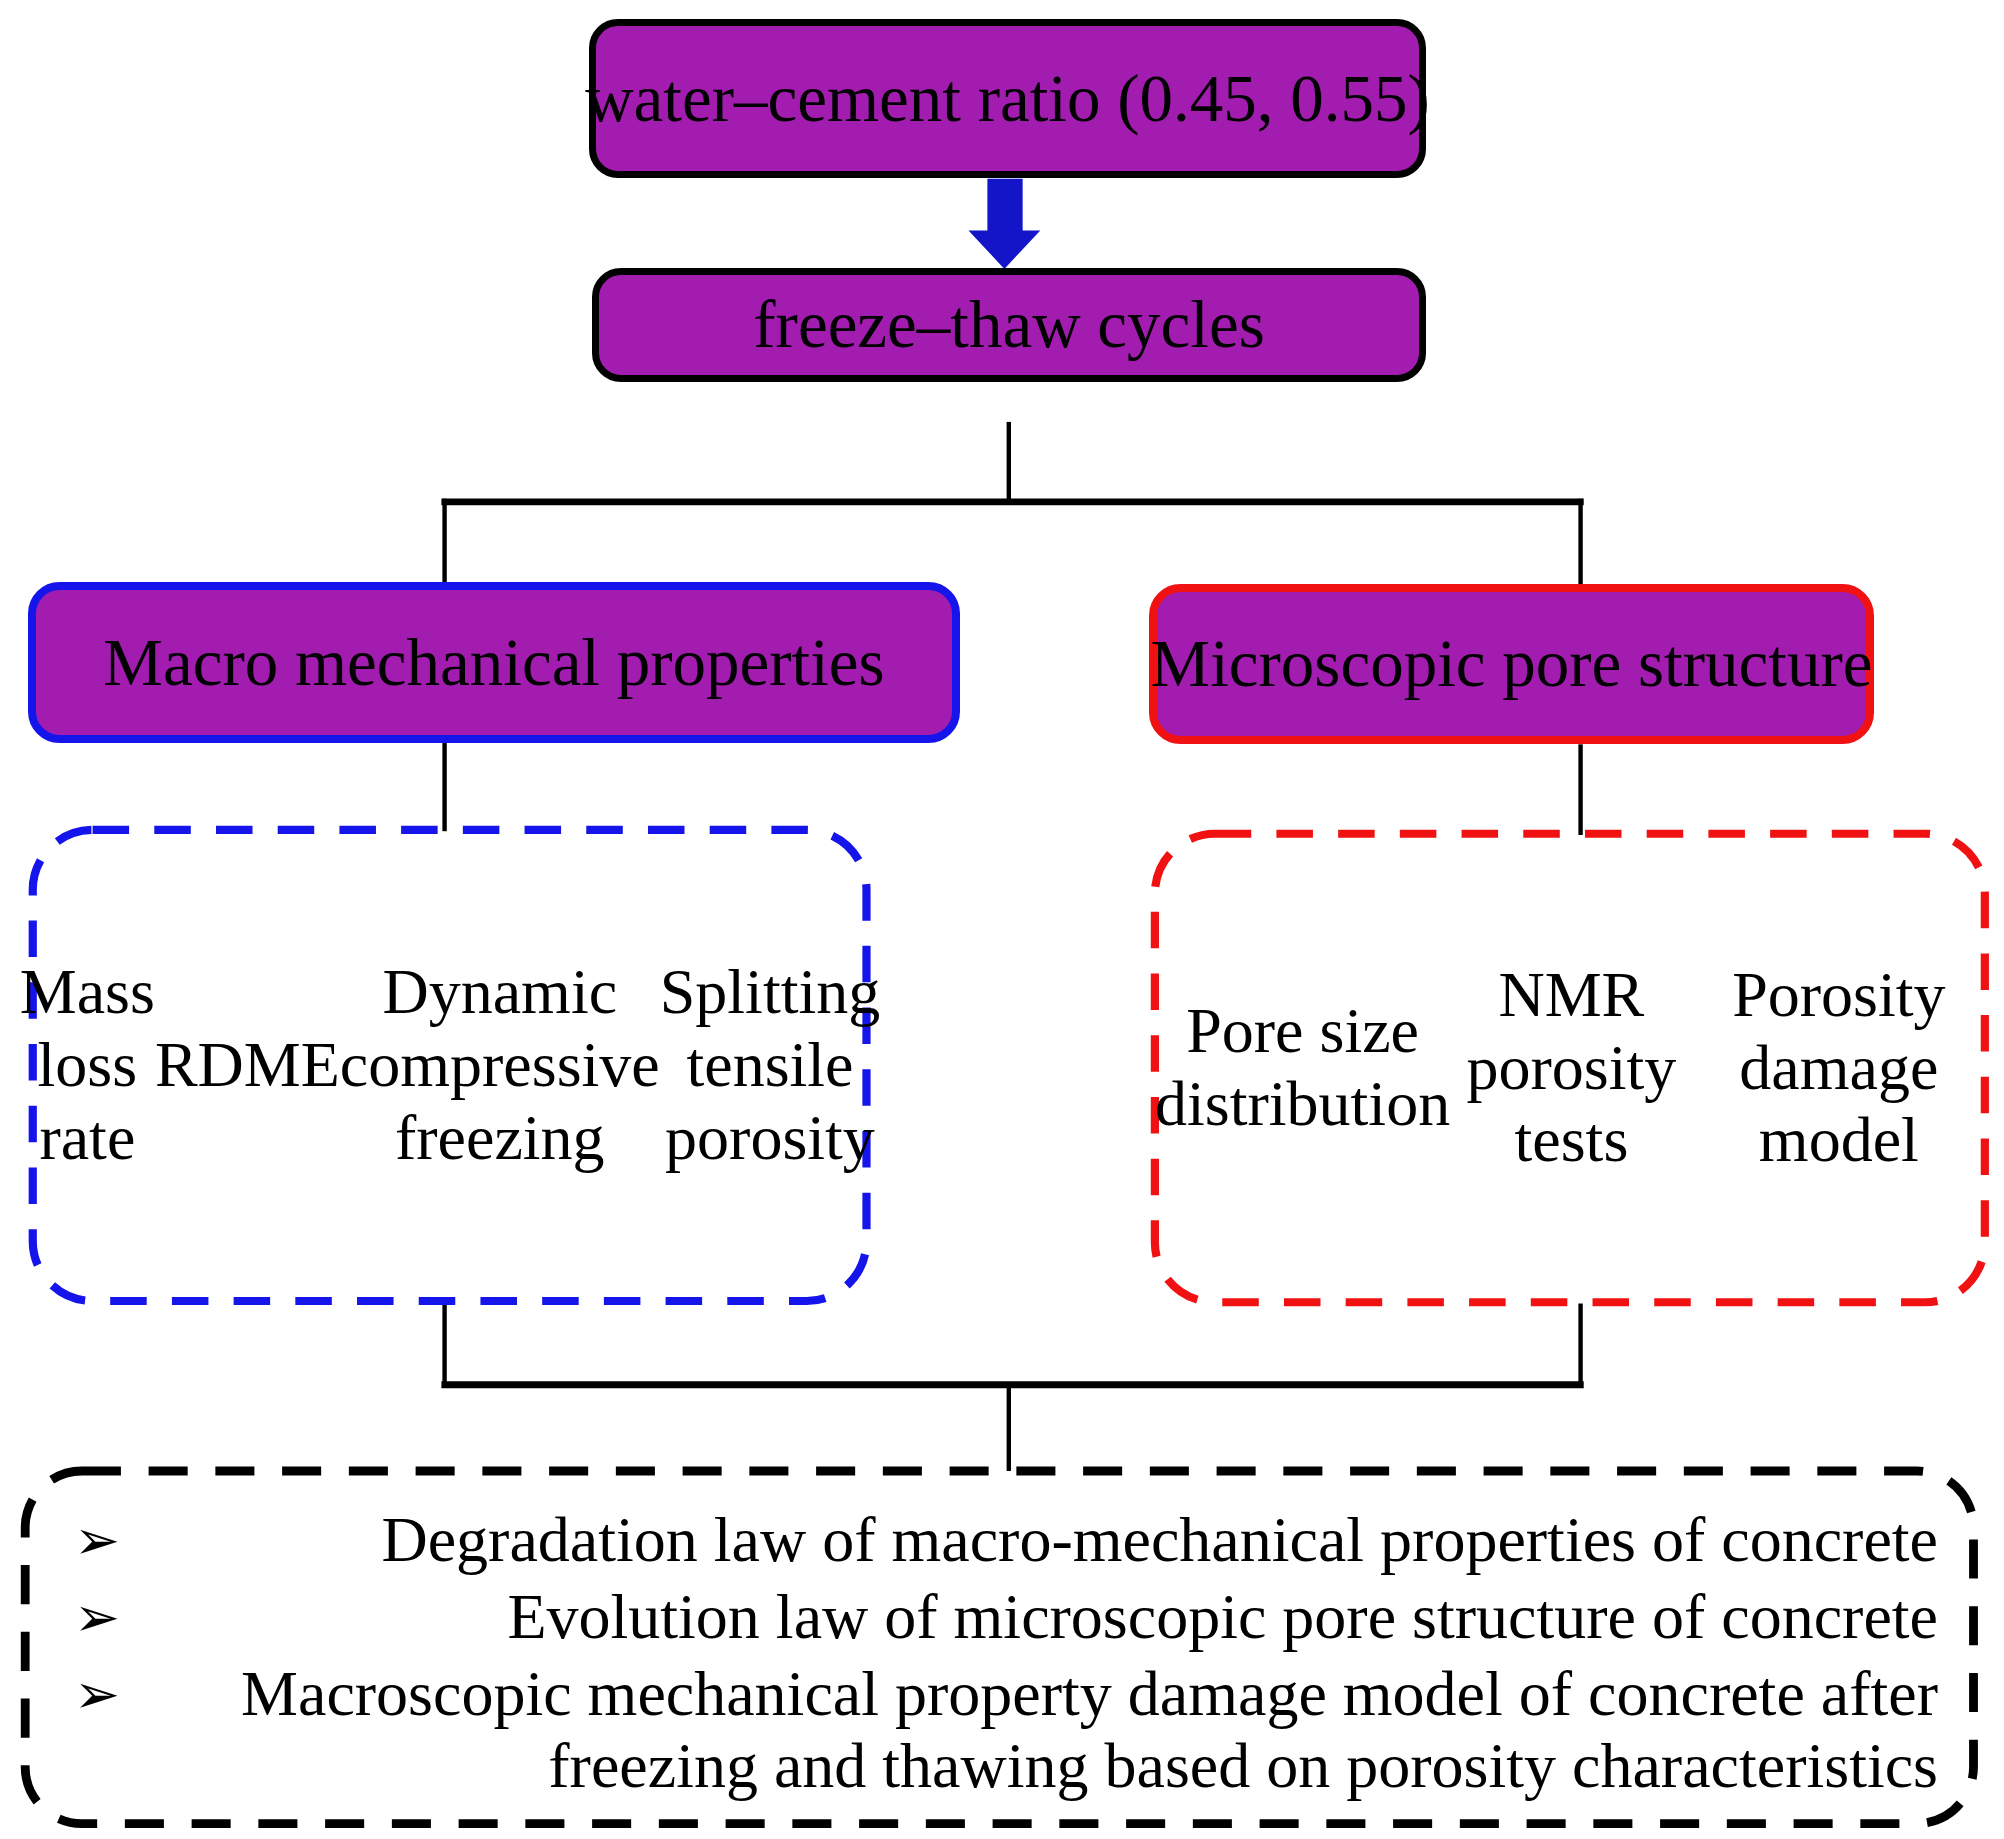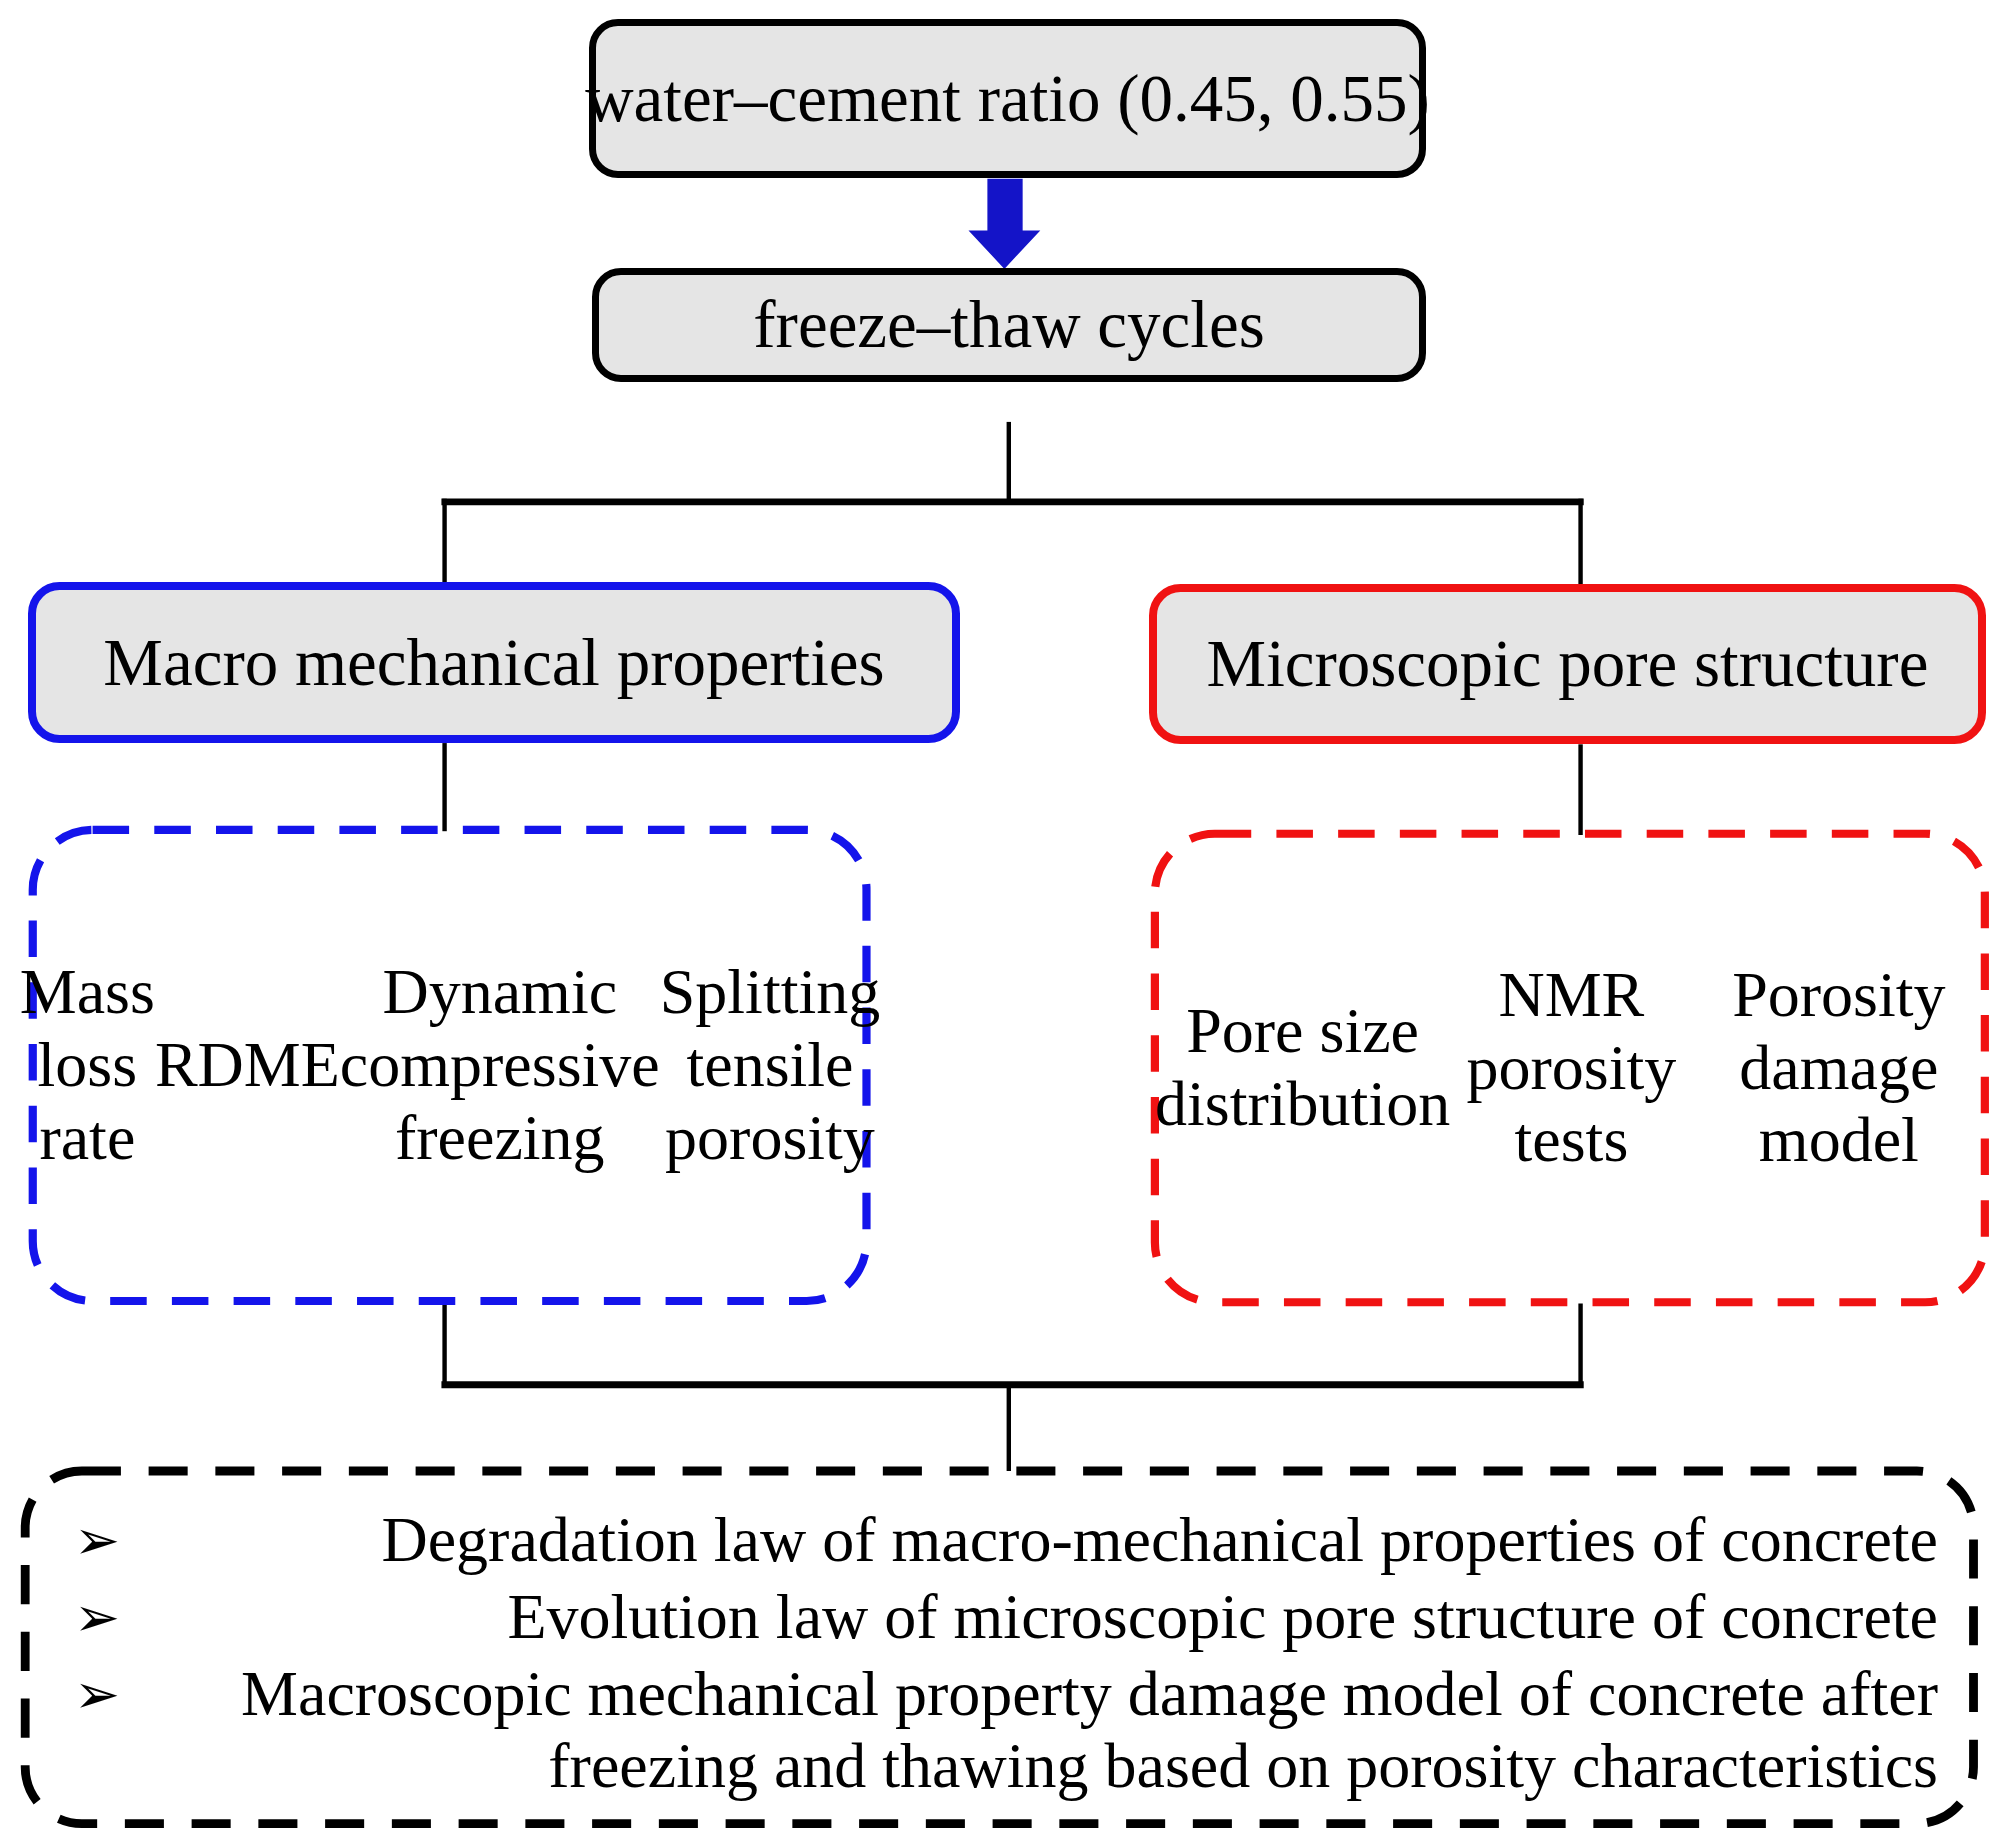--- a/index.html
+++ b/index.html
@@ -22,21 +22,21 @@
     width: 2005px;
     height: 1840px;
   }
   .node {
     position: absolute;
     box-sizing: border-box;
     display: flex;
     align-items: center;
     justify-content: center;
     text-align: center;
-    background: #e5e5e5;
+    background: #a21caf;
   }
   .solid-black {
     border: 7px solid #000000;
     border-radius: 29px;
   }
   .solid-blue {
     border: 8.8px solid #1414EB;
     border-radius: 31.5px;
   }
   .solid-red {
@@ -127,21 +127,21 @@
   </div>
 
   <div class="node solid-black" style="left:592px; top:268px; width:834px; height:114px;">
     <span class="title-text">freeze–thaw cycles</span>
   </div>
 
   <div class="node solid-blue" style="left:28px; top:582px; width:932px; height:161px;">
     <span class="title-text">Macro mechanical properties</span>
   </div>
 
-  <div class="node solid-red" style="left:1149px; top:584px; width:837px; height:160px;">
+  <div class="node solid-red" style="left:1149px; top:584px; width:725px; height:160px;">
     <span class="title-text">Microscopic pore structure</span>
   </div>
 
   <div class="list-stack" style="left:33px; top:830px; width:834px; height:471px;">
     <div class="list-line">Mass loss rate</div>
     <div class="list-line">RDME</div>
     <div class="list-line">Dynamic compressive freezing</div>
     <div class="list-line">Splitting tensile porosity</div>
   </div>
 

